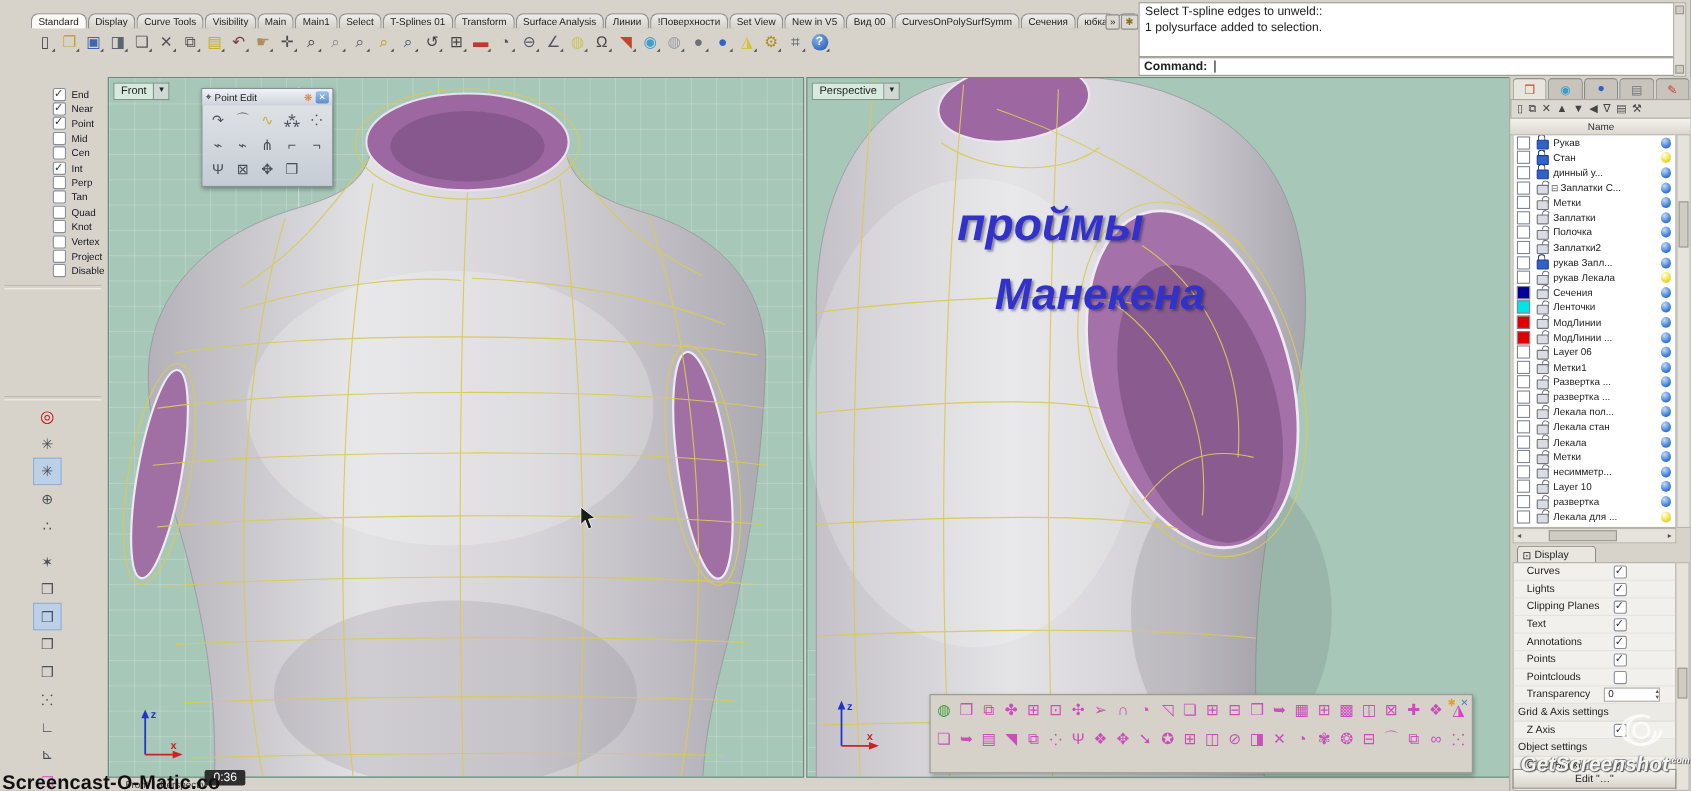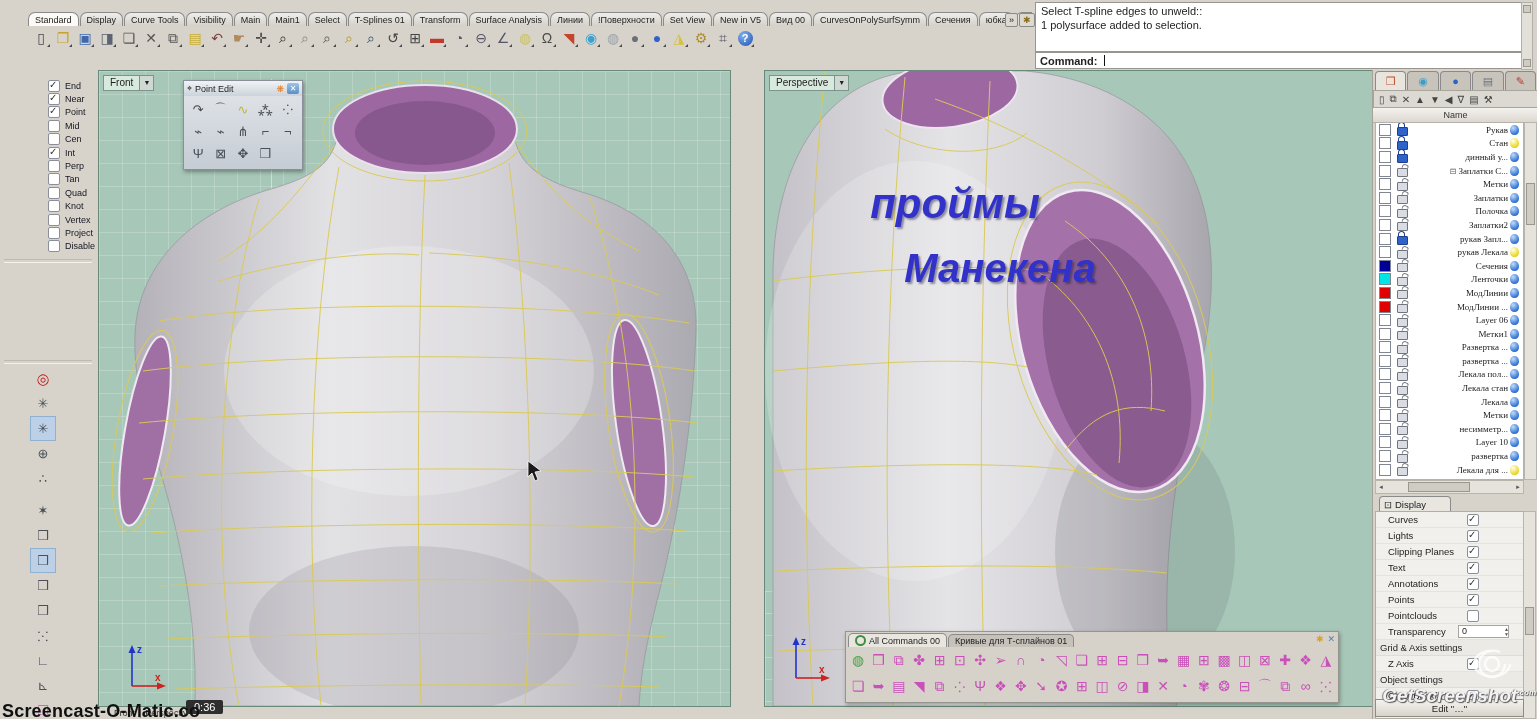--- a/index.html
+++ b/index.html
@@ -35,21 +35,21 @@
   
   .ltools{position:absolute;left:30px;top:366px;width:26px;}
   .lt{width:24px;height:23px;display:flex;align-items:center;justify-content:center;font-size:13px;color:#4a4f58;border:1px solid transparent;}
   .lt.sel{background:#bcd1e8;border-color:#8fb0cf;}
   .lt.red{color:#c22222;font-size:15px;}
   .lt.pink{color:#d863cc;}
   .lt.gap{margin-top:7px;}
   
   .vp{position:absolute;top:70px;height:635px;background:#a7c7b8;border:1px solid #69897a;overflow:hidden;}
   .vp-front{left:98px;width:631px;}
-  .vp-persp{left:764px;width:635px;}
+  .vp-persp{left:733px;width:635px;padding-left:9px;}
   .grid{position:absolute;inset:0;
         background-image:linear-gradient(rgba(255,255,255,.20) 1px,transparent 1px),linear-gradient(90deg,rgba(255,255,255,.20) 1px,transparent 1px);
         background-size:23px 23px;}
   .grid-sm{position:absolute;left:0;bottom:0;width:135px;height:115px;
         background-image:linear-gradient(rgba(255,255,255,.25) 1px,transparent 1px),linear-gradient(90deg,rgba(255,255,255,.25) 1px,transparent 1px);
         background-size:22px 22px;}
   .plane-edge{position:absolute;left:172px;top:8px;width:1px;height:550px;background:rgba(255,255,255,.45);}
   .vp svg.scene{position:absolute;inset:0;}
   .vplabel{position:absolute;left:4px;top:4px;display:flex;font-size:10px;z-index:3;}
   .vplabel .txt{background:#d8e9dd;border:1px solid #7d948a;padding:0 6px;line-height:14px;}
@@ -96,21 +96,21 @@
   .rp-toolbar{height:16px;background:#dcd9d2;border:1px solid #a8a59d;display:flex;align-items:center;gap:5px;padding:0 5px;font-size:10px;color:#444;}
   .rp-header{height:14px;background:linear-gradient(#f4f2ee,#dcd8d0);border-bottom:1px solid #b5b2aa;font-size:9px;text-align:center;color:#333;line-height:14px;}
   .layers{position:absolute;left:2px;right:14px;top:52px;height:356px;background:#fff;border:1px solid #b5b2aa;overflow:hidden;}
   .lrow{height:13.6px;display:flex;align-items:center;font-size:9px;padding-left:3px;}
   .sw{width:10px;height:10px;border:1px solid #808792;background:#fff;margin-right:5px;flex:none;}
   .lock{position:relative;width:9px;height:7px;margin:4px 2px 0 1px;border:1px solid #6f747e;background:#d9dde3;border-radius:1px;flex:none;}
   .lock::before{content:"";position:absolute;width:5px;height:5px;left:0px;top:-6px;border:1px solid #6f747e;border-bottom:none;border-radius:4px 4px 0 0;}
   .lock.locked{background:#2f63c9;border-color:#1f3f8f;}
   .lock.locked::before{border-color:#1f3f8f;}
   .lock.unlocked::before{left:3px;transform:rotate(16deg);transform-origin:bottom left;}
-  .lname{flex:1;text-align:right;color:#1d1d1d;white-space:nowrap;overflow:hidden;font-family:Liberation Serif, serif;}
+  .lname{flex:1;text-align:left;color:#1d1d1d;white-space:nowrap;overflow:hidden;}
   .exp{font-size:8px;margin-right:2px;color:#555;}
   .bulb{width:9px;height:10px;border-radius:50% 50% 46% 46%;margin:0 4px 0 2px;flex:none;}
   .bulb.blue{background:radial-gradient(circle at 35% 30%,#b8d4f4 5%,#3a7ad8 65%,#2a5ab0);}
   .bulb.yellow{background:radial-gradient(circle at 35% 30%,#fffde0 5%,#ecd92e 65%,#c9b428);}
   .lscroll{position:absolute;right:1px;top:52px;width:11px;height:356px;background:#e6e3dc;border:1px solid #b8b5ad;}
   .lscroll i{display:block;width:7px;height:40px;margin:60px auto 0;background:#cfccc4;border:1px solid #9a978f;}
   .hscroll{position:absolute;left:2px;right:14px;top:410px;height:12px;background:#e6e3dc;border:1px solid #b8b5ad;display:flex;align-items:center;font-size:7px;color:#555;}
   .hscroll .thumb{flex:none;width:60px;height:8px;background:#cfccc4;border:1px solid #9a978f;margin:0 auto;}
   .hscroll .ar{width:10px;text-align:center;}
   
@@ -434,29 +434,20 @@
         <span>❒</span>
       </div>
   </div>
 
   <div class="overlay-title">
     <div class="ot2">проймы</div>
     <div class="ot3">Манекена</div>
   </div>
 
   <div class="bt">
-    <div class="bt-tabs">
-      <span class="bt-tab active">
-        <span class="clock"></span>
-        <span>All Commands 00</span>
-      </span>
-      <span class="bt-tab">
-        <span>Кривые для Т-сплайнов 01</span>
-      </span>
-    </div>
     <div class="bt-ctrl">
       <span class="bt-gear">✱</span>
       <span class="bt-x">✕</span>
     </div>
     <div class="bt-row r1">
 
     <span>◍</span>
         <span>❒</span>
         <span>⧉</span>
         <span>✤</span>

